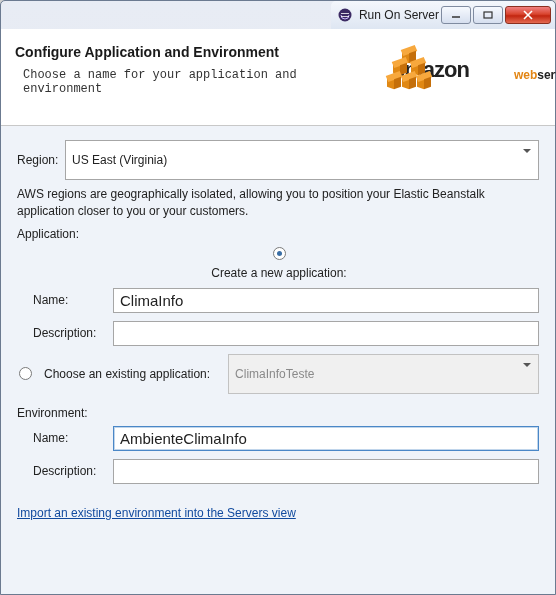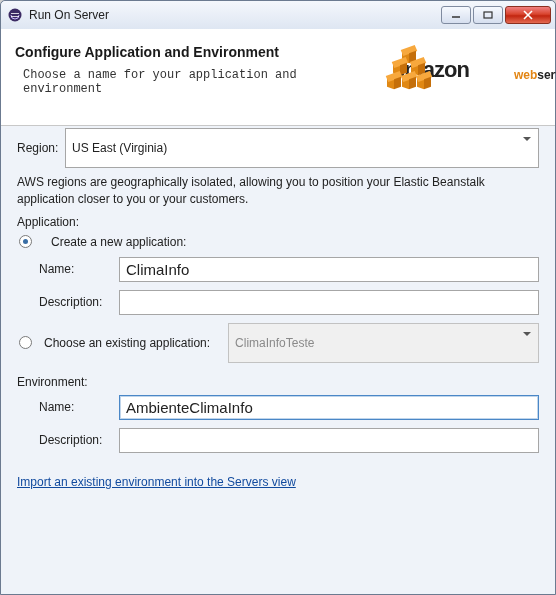--- a/index.html
+++ b/index.html
@@ -12,20 +12,21 @@
     overflow: hidden;
   }
   .window {
     width: 556px;
     height: 595px;
     background: linear-gradient(#e8ecf4, #dfe5f0);
     border: 1px solid #6b7a90;
     border-radius: 5px 5px 0 0;
     display: flex;
     flex-direction: column;
+    align-items: flex-end;
   }
   .titlebar {
     height: 28px;
     display: flex;
     align-items: center;
     padding: 0 4px 0 6px;
     background: linear-gradient(#f4f7fc, #dee6f2);
     border-radius: 5px 5px 0 0;
   }
   .title-icon {
@@ -139,21 +140,21 @@
     font-size: 12px;
     font-weight: bold;
     color: #222;
     align-self: flex-end;
   }
   .aws-sub .orange { color: #e28514; margin-left: 45px; }
   .aws-tm { font-size: 8px; vertical-align: top; }
 
   .content {
     flex: 1;
-    padding: 2px 16px;
+    padding: 14px 16px;
     background: #eff3f9;
     color: #222;
     overflow: auto;
   }
   .row { display: flex; align-items: center; margin-bottom: 6px; }
   .label-region { width: 48px; }
   .select {
     flex: 1;
     height: 40px;
     border: 1px solid #a6a6a6;
@@ -172,31 +173,31 @@
     border: 4px solid transparent;
     border-top-color: #555;
   }
   .hint {
     font-size: 12px;
     color: #222;
     line-height: 1.45;
     margin: 6px 0 0 0;
   }
   .section-label { margin: 6px 0 6px 0; }
-  .radio-row { display: flex; align-items: center; margin: 4px 0 8px 2px; gap: 19px; }
+  .radio-row { display: flex; align-items: center; margin: 4px 0 8px 2px; gap: 6px; flex-direction: column; }
   .radio {
     width: 13px; height: 13px; border-radius: 50%;
     border: 1px solid #7a7a7a; background: #fff;
     display: inline-flex; align-items: center; justify-content: center;
   }
   .radio.checked::after {
     content: ""; width: 5px; height: 5px; border-radius: 50%;
     background: #3a6ea5;
   }
-  .field-row { display: flex; align-items: center; margin: 0 0 8px 22px; }
+  .field-row { display: flex; align-items: center; margin: 0 0 8px 16px; }
   .field-label { width: 80px; }
   .text-input {
     flex: 1;
     height: 25px;
     border: 1px solid #a6a6a6;
     background: #fff;
     padding: 0 6px;
     font-size: 15px;
     color: #222;
     display: flex;

